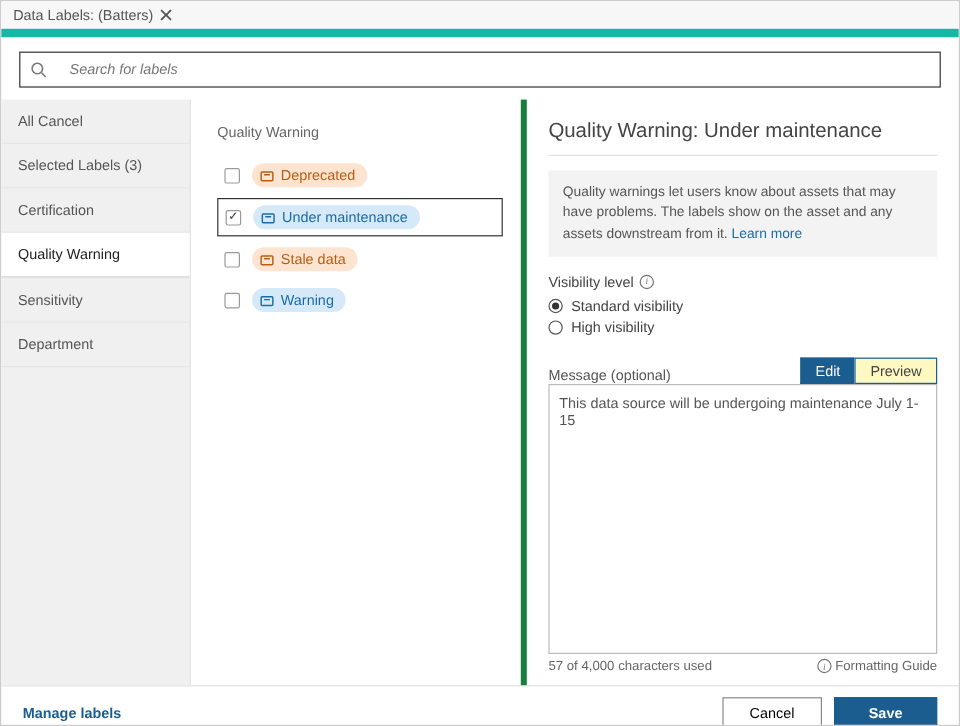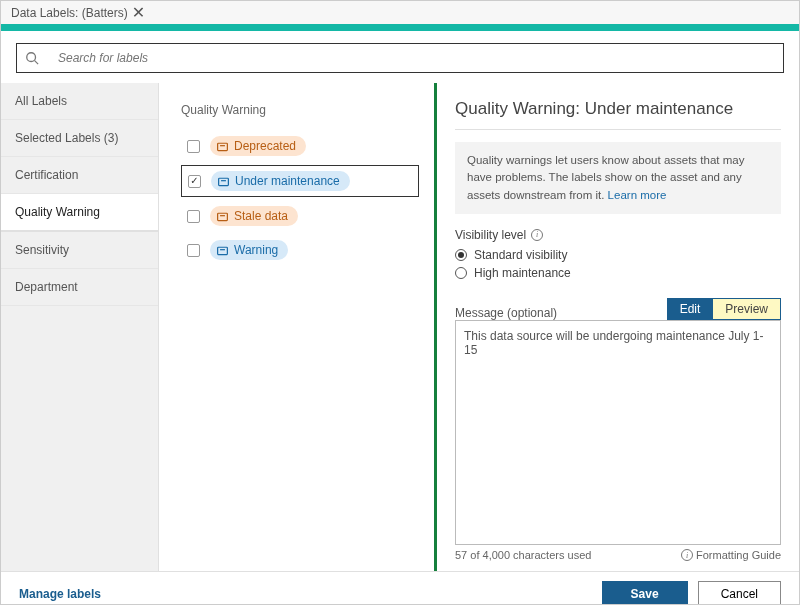--- a/index.html
+++ b/index.html
@@ -108,21 +108,21 @@
     border-radius: 12px;
     padding: 3px 10px 3px 6px;
     font-size: 12px;
   }
   .pill.orange { background: #fde4d0; color: #b75e14; }
   .pill.blue   { background: #d6e9f8; color: #1a6ca8; }
   .pill svg { margin-right: 5px; }
 
   .detail-panel {
     flex: 1;
-    border-left: 3px solid #15803d;
+    border-left: 5px solid #15803d;
     padding: 16px 18px 10px 18px;
     display: flex;
     flex-direction: column;
   }
   .detail-title {
     font-size: 17px;
     color: #444;
     padding-bottom: 10px;
     border-bottom: 1px solid #e0e0e0;
     margin-bottom: 12px;
@@ -253,21 +253,21 @@
         <circle cx="7" cy="7" r="5"></circle>
         <line x1="11" y1="11" x2="15" y2="15"></line>
       </svg>
     <input class="search-input" type="text" placeholder="Search for labels" style="">
   </div>
 </div>
 
 <div class="body">
 
   <div class="sidebar">
-    <div class="sidebar-item">All Labels</div>
+    <div class="sidebar-item">All Cancel</div>
     <div class="sidebar-item">Selected Labels (3)</div>
     <div class="sidebar-item">Certification</div>
     <div class="sidebar-item active">Quality Warning</div>
     <div class="sidebar-item">Sensitivity</div>
     <div class="sidebar-item">Department</div>
   </div>
 
   <div class="mid-panel">
     <div class="mid-title">Quality Warning</div>
 
@@ -327,21 +327,21 @@
     <div class="vis-label">
       <span>Visibility level</span>
       <span class="info-icon"></span>
     </div>
     <div class="radio-row">
       <span class="radio checked"></span>
       <span>Standard visibility</span>
     </div>
     <div class="radio-row">
       <span class="radio"></span>
-      <span>High maintenance</span>
+      <span>High visibility</span>
     </div>
 
     <div class="msg-header">
       <span class="msg-label">Message (optional)</span>
       <div class="tab-group">
         <div class="tab active">Edit</div>
         <div class="tab inactive">Preview</div>
       </div>
     </div>
     <textarea class="msg-box" style="">This data source will be undergoing maintenance July 1-15</textarea>
@@ -352,16 +352,16 @@
         <span>Formatting Guide</span>
       </span>
     </div>
   </div>
 
 </div>
 
 <div class="footer">
   <span class="manage-link">Manage labels</span>
   <div class="footer-buttons">
+    <button class="btn">Cancel</button>
     <button class="btn primary">Save</button>
-    <button class="btn">Cancel</button>
   </div>
 </div>
 
 </body></html>

